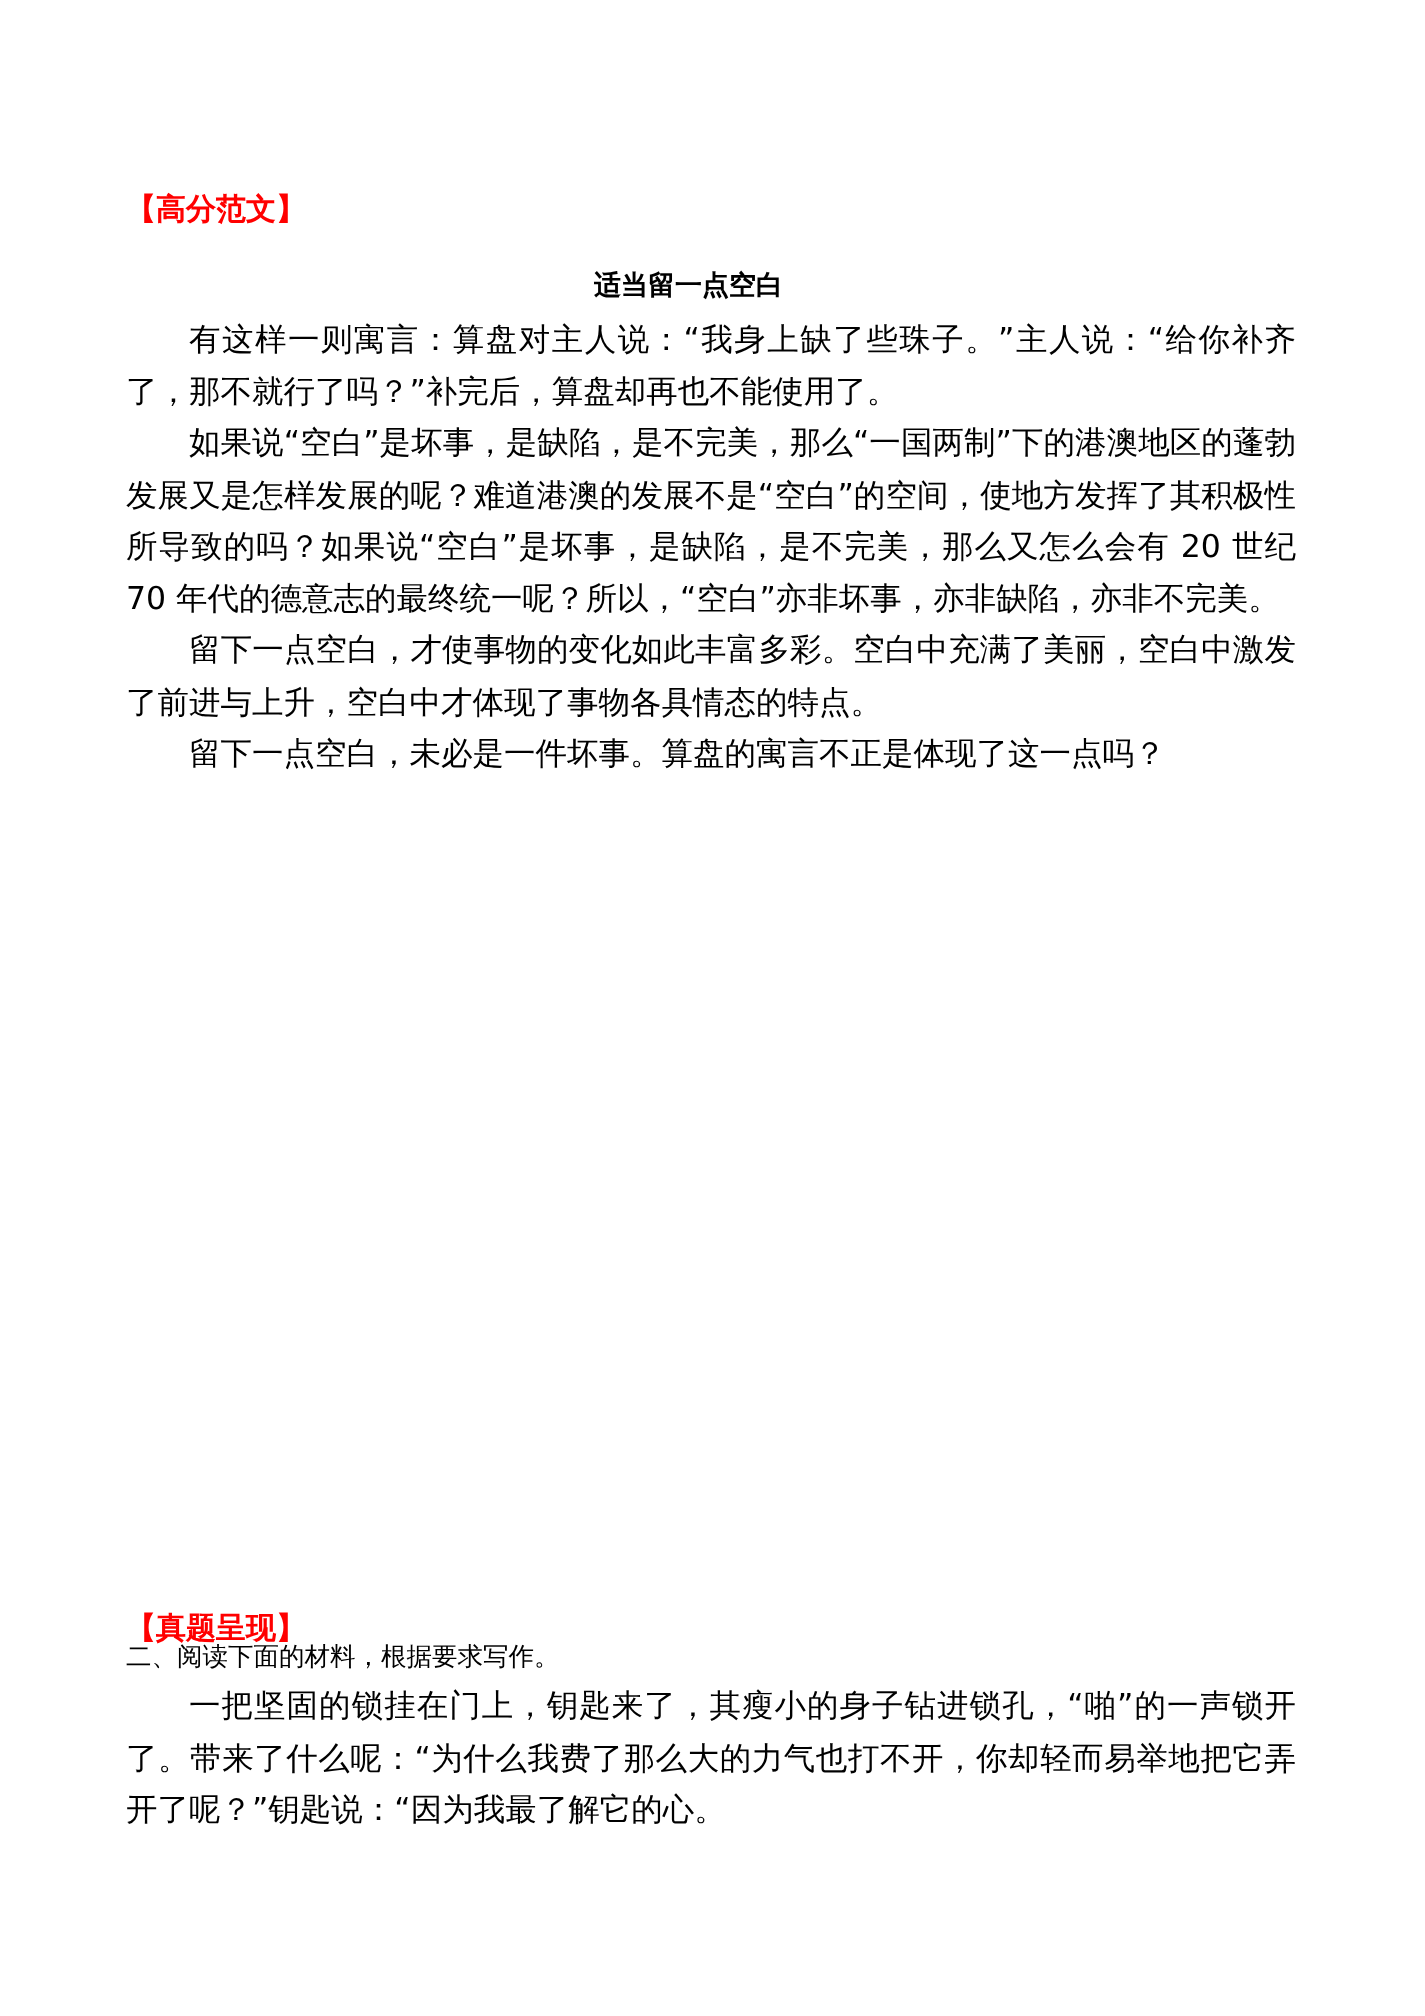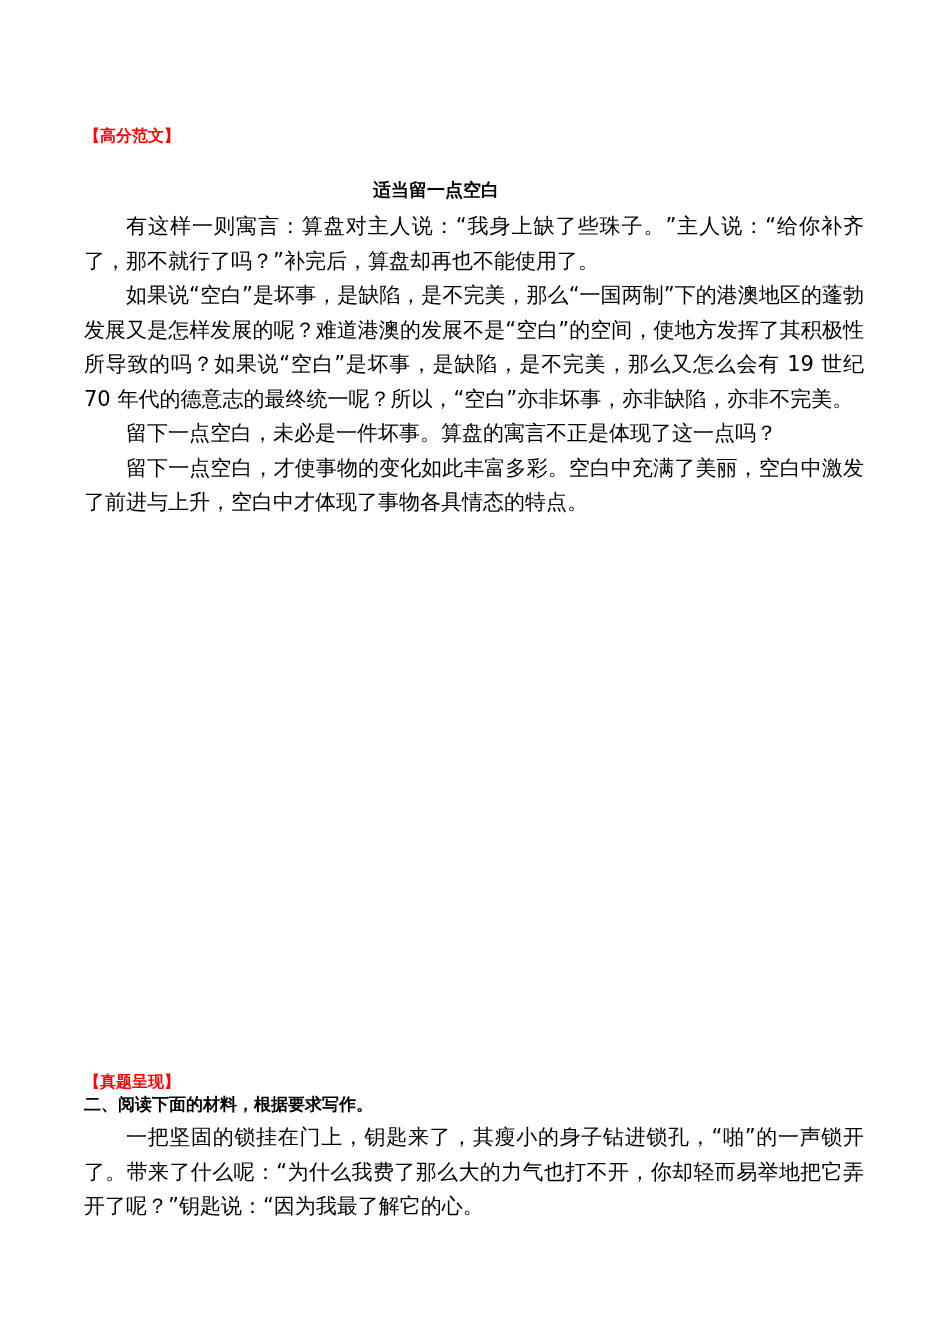--- a/index.html
+++ b/index.html
@@ -1,39 +1,39 @@
 <!DOCTYPE html>
 <html><head>
 <meta charset="utf-8">
 <style>
   html, body { margin: 0; padding: 0; background: #ffffff; }
   body { width: 950px; height: 1344px; position: relative; overflow: hidden;
          font-family: "DejaVu Sans", "Liberation Sans", sans-serif; color: #000; }
   .page { position: absolute; left: 84px; top: 0; width: 780px; }
-  .section-header { position: absolute; left: 0; font-size: 16px; font-weight: bold; color: #ff0000; letter-spacing: 0px; }
+  .section-header { position: absolute; left: 0; font-size: 20px; font-weight: bold; color: #ff0000; letter-spacing: 0px; }
   .title { position: absolute; left: 0; width: 780px; top: 178px; text-align: center; font-size: 18px; font-weight: bold; padding-left: 220px; box-sizing: border-box; text-align: left; }
-  .title span { display: inline-block; margin-left: 69px; }
+  .title span { display: inline-block; margin-left: 92px; }
   .body-text { position: absolute; left: 0; width: 780px; font-size: 21px; line-height: 34.5px; text-align: justify; }
   .para { text-indent: 2em; margin: 0; }
-  .question { position: absolute; left: 0; font-size: 17px; font-weight: bold; text-align: center; }
+  .question { position: absolute; left: 0; font-size: 17px; font-weight: normal; text-align: center; }
 </style>
 </head>
 <body>
 
 <div class="page">
 
   <div class="section-header" style="top:126px;">【高分范文】</div>
 
   <div class="title"><span>适当留一点空白</span></div>
 
   <div class="body-text" style="top:209px;">
     <p class="para">有这样一则寓言：算盘对主人说：“我身上缺了些珠子。”主人说：“给你补齐了，那不就行了吗？”补完后，算盘却再也不能使用了。</p>
-    <p class="para">如果说“空白”是坏事，是缺陷，是不完美，那么“一国两制”下的港澳地区的蓬勃发展又是怎样发展的呢？难道港澳的发展不是“空白”的空间，使地方发挥了其积极性所导致的吗？如果说“空白”是坏事，是缺陷，是不完美，那么又怎么会有 19 世纪 70 年代的德意志的最终统一呢？所以，“空白”亦非坏事，亦非缺陷，亦非不完美。</p>
+    <p class="para">如果说“空白”是坏事，是缺陷，是不完美，那么“一国两制”下的港澳地区的蓬勃发展又是怎样发展的呢？难道港澳的发展不是“空白”的空间，使地方发挥了其积极性所导致的吗？如果说“空白”是坏事，是缺陷，是不完美，那么又怎么会有 20 世纪 70 年代的德意志的最终统一呢？所以，“空白”亦非坏事，亦非缺陷，亦非不完美。</p>
+    <p class="para">留下一点空白，才使事物的变化如此丰富多彩。空白中充满了美丽，空白中激发了前进与上升，空白中才体现了事物各具情态的特点。</p>
     <p class="para">留下一点空白，未必是一件坏事。算盘的寓言不正是体现了这一点吗？</p>
-    <p class="para">留下一点空白，才使事物的变化如此丰富多彩。空白中充满了美丽，空白中激发了前进与上升，空白中才体现了事物各具情态的特点。</p>
   </div>
 
   <div class="section-header" style="top:1053px;margin-top:19px;">【真题呈现】</div>
 
   <div class="question" style="top:1093px;">二、阅读下面的材料，根据要求写作。</div>
 
   <div class="body-text" style="top:1120px;">
     <p class="para">一把坚固的锁挂在门上，钥匙来了，其瘦小的身子钻进锁孔，“啪”的一声锁开了。带来了什么呢：“为什么我费了那么大的力气也打不开，你却轻而易举地把它弄开了呢？”钥匙说：“因为我最了解它的心。</p>
   </div>
 

